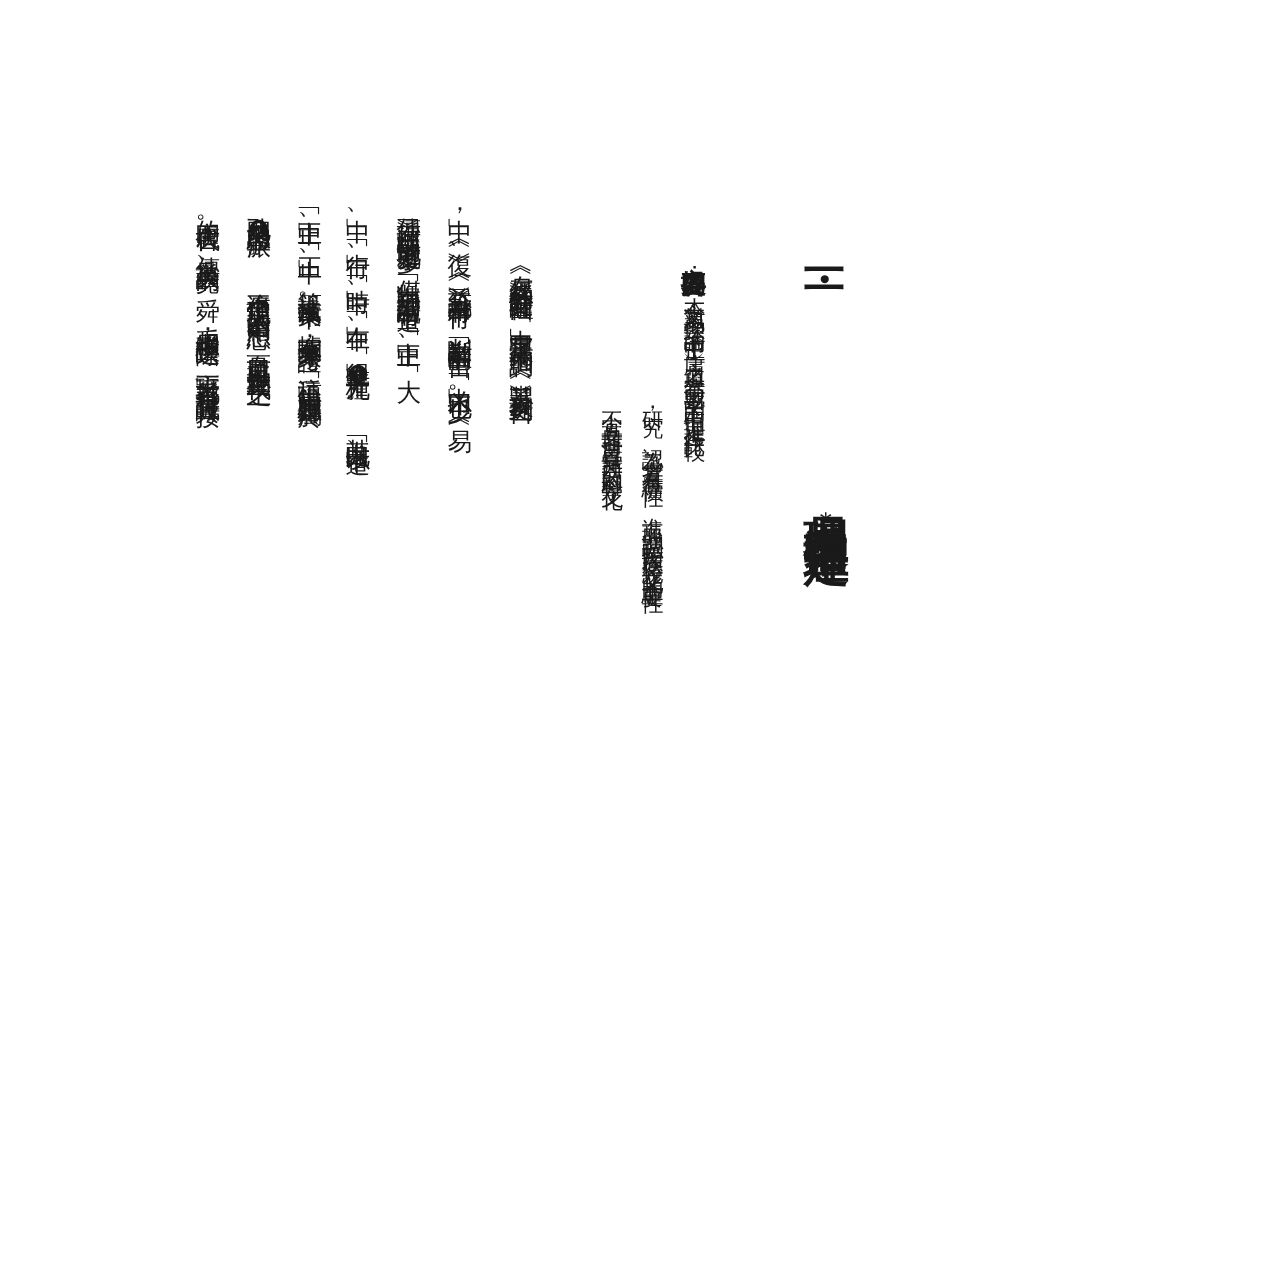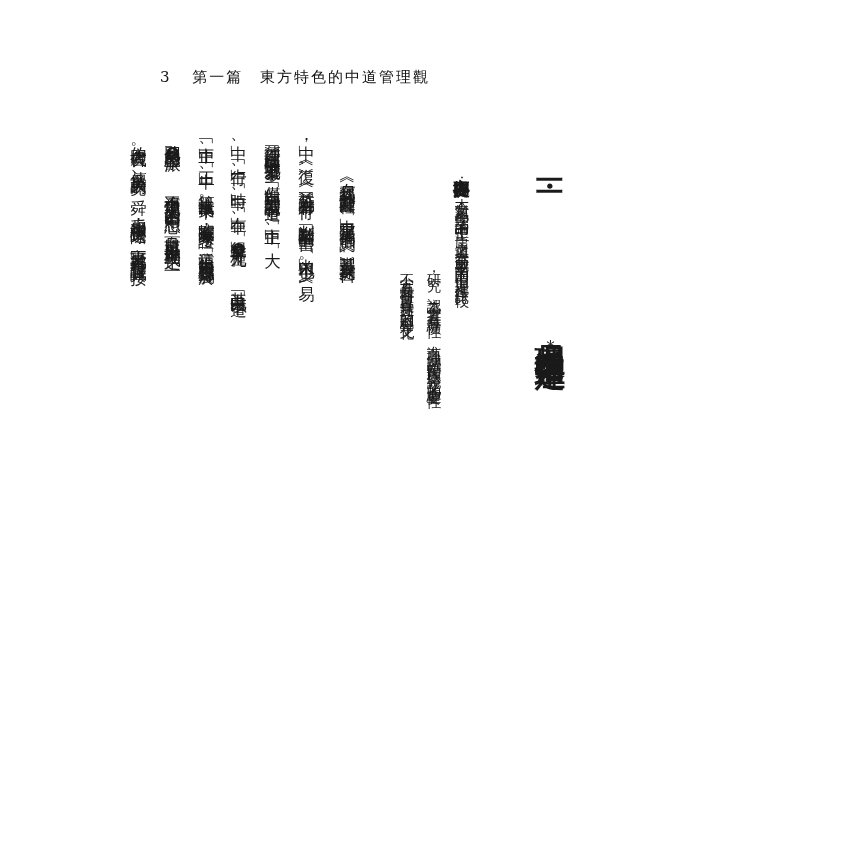--- a/index.html
+++ b/index.html
@@ -14,25 +14,20 @@
   .title-main .star { font-size: 16px; font-weight: normal; }
   .abstract { font-family: "DejaVu Serif", serif; font-size: 14.5px; letter-spacing: 3.3px; line-height: 20px; }
   .abstract .label { font-family: "DejaVu Sans", sans-serif; font-weight: bold; font-size: 17px; letter-spacing: 1px; }
   .body-col { font-family: "DejaVu Sans", sans-serif; font-size: 16.4px; letter-spacing: 1.55px; line-height: 20px; top: 133px; }
 </style>
 </head>
 <body>
 
 <div class="page">
 
-  <div class="running-head">
-    <span class="pg">3</span>
-    <span class="part">第一篇</span>
-    <span>東方特色的中道管理觀</span>
-  </div>
 
   <div class="vcol title-num">一・一</div>
   <div class="vcol title-main"><span>易理中道與中值定理</span><span class="star">*</span></div>
 
   <div class="vcol abstract" style="left:452px; top:165px;"><span class="label">內容提要</span><span>：本文對易學理論的中正（庸）之道與高等數學中的中值定理進行比較</span></div>
   <div class="vcol abstract" style="left:424px; top:262px;"><span>研究，認為二者具有等價性。進而強調弘揚民族傳統文化的重要性，</span></div>
   <div class="vcol abstract" style="left:397px; top:262px;"><span>不宜妄自菲薄盲目崇拜西方的科學文化。</span></div>
 
   <div class="vcol body-col" style="left:337px; top:170px;">在《易經》的卦爻辭裡面，「中」字是很常見的一個詞。《豐》卦多次提到「日</div>
   <div class="vcol body-col" style="left:296px;">中」，《復》、《益》等卦都有「中行」，判斷辭裡的「中吉」、「中凶」也不少。《易</div>

